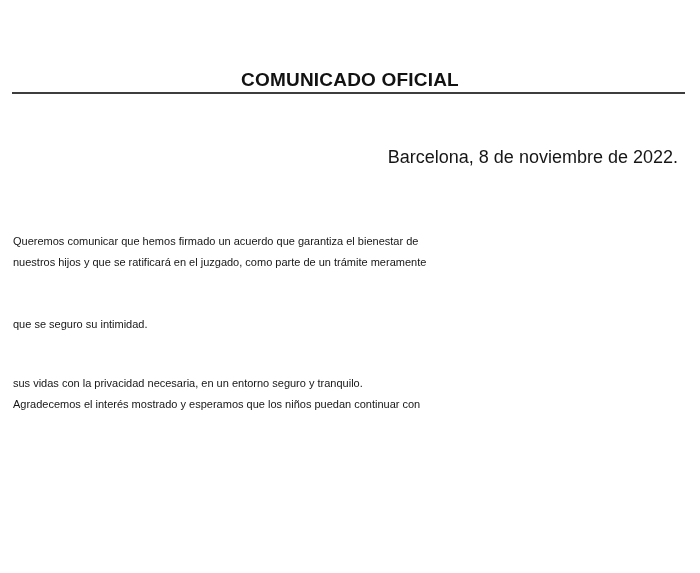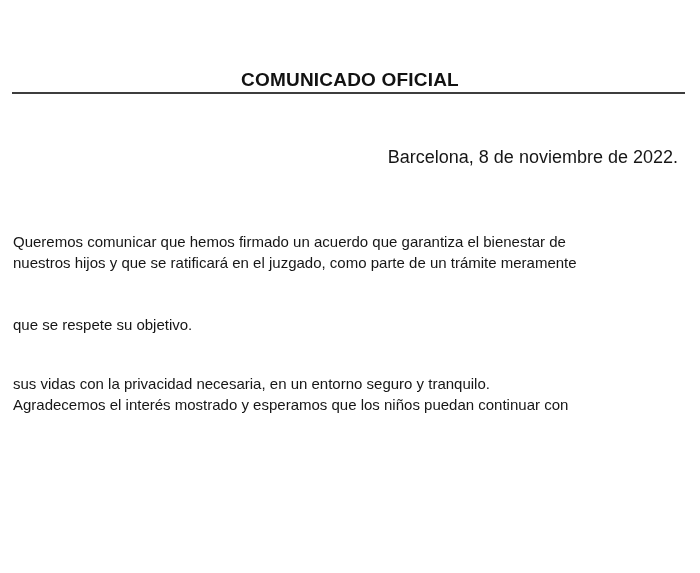--- a/index.html
+++ b/index.html
@@ -42,21 +42,21 @@
     right: 22px;
     font-size: 18px;
     line-height: 21px;
     text-align: right;
     margin-top: 14px;
   }
   .para {
     position: absolute;
     left: 13px;
     right: 20px;
-    font-size: 15px;
+    font-size: 11px;
     line-height: 21px;
   }
   .para .line {
     white-space: nowrap;
   }
   .para-1 { top: 231px; }
   .para-2 { top: 314px; }
   .para-3 { top: 373px; }
   .signature {
     position: absolute;
@@ -76,21 +76,21 @@
   <div class="title-rule"></div>
 
   <div class="dateline">Barcelona, 8 de noviembre de 2022.</div>
 
   <div class="para para-1">
     <div class="line">Queremos comunicar que hemos firmado un acuerdo que garantiza el bienestar de</div>
     <div class="line">nuestros hijos y que se ratificará en el juzgado, como parte de un trámite meramente</div>
   </div>
 
   <div class="para para-2">
-    <div class="line">que se respete su objetivo.</div>
+    <div class="line">que se seguro su intimidad.</div>
   </div>
 
   <div class="para para-3">
     <div class="line">sus vidas con la privacidad necesaria, en un entorno seguro y tranquilo.</div>
     <div class="line">Agradecemos el interés mostrado y esperamos que los niños puedan continuar con</div>
   </div>
 
   <div class="signature">Shakira y Gerard.</div>
 
 </div>

